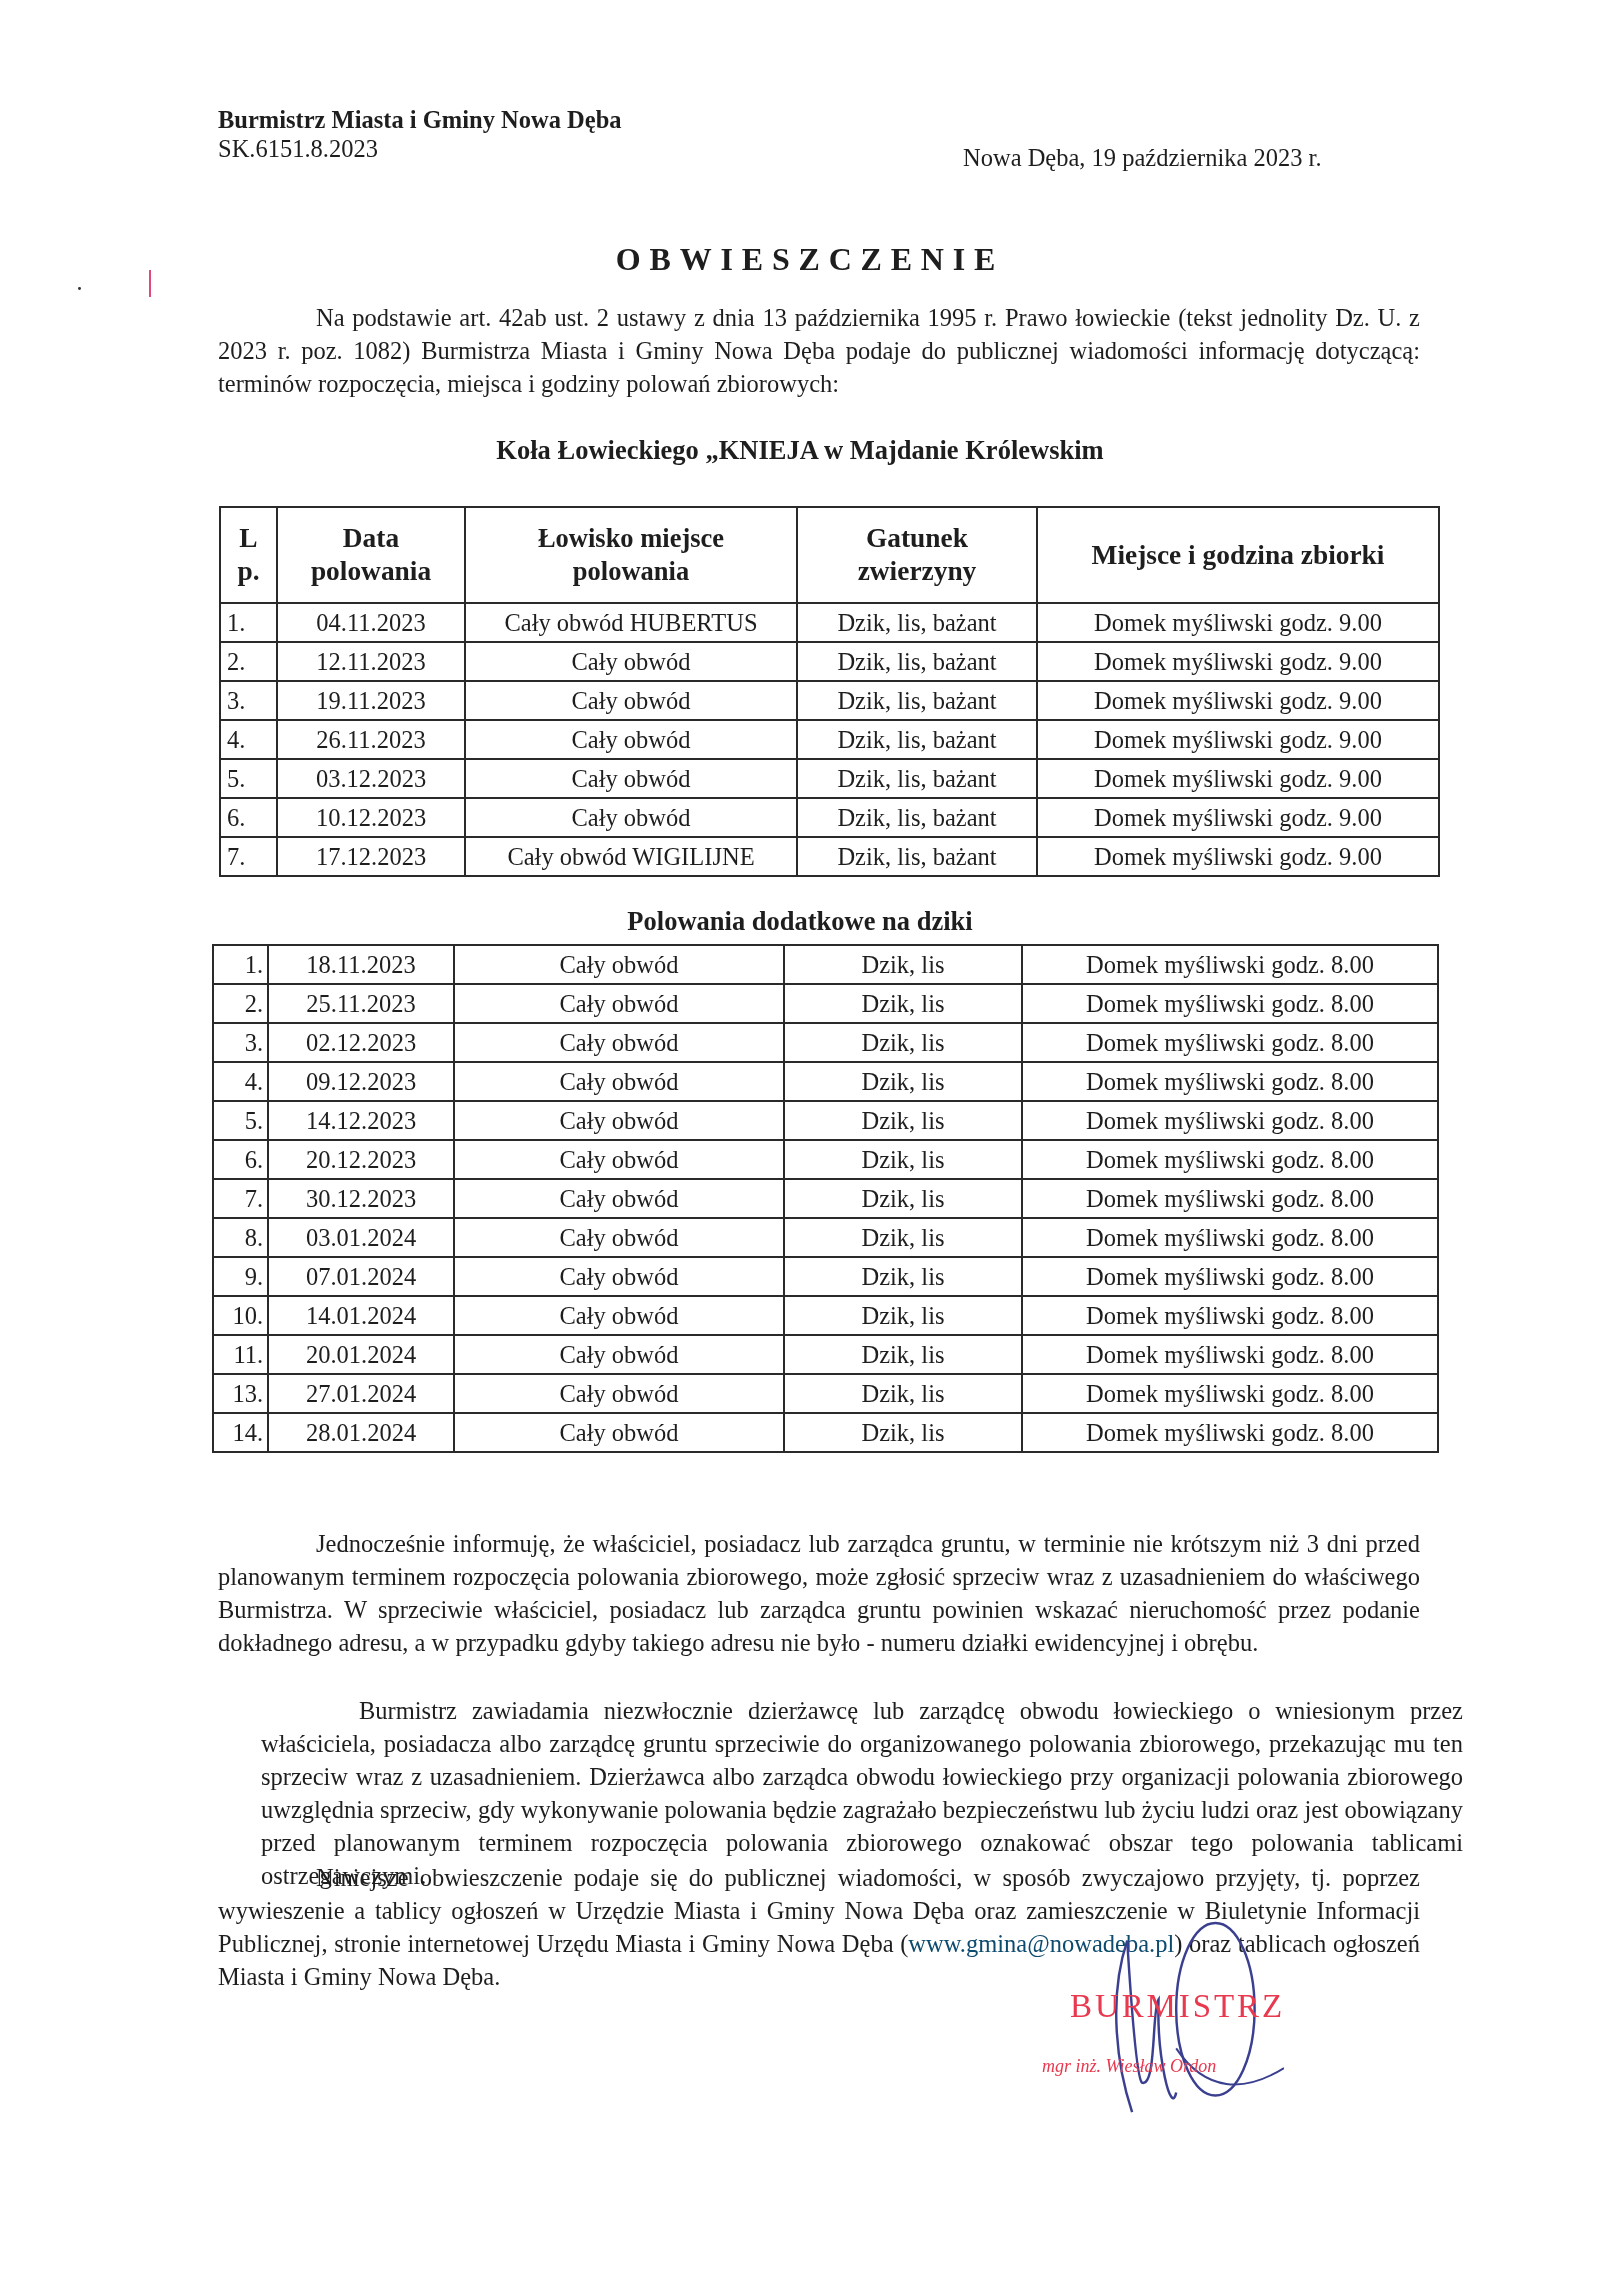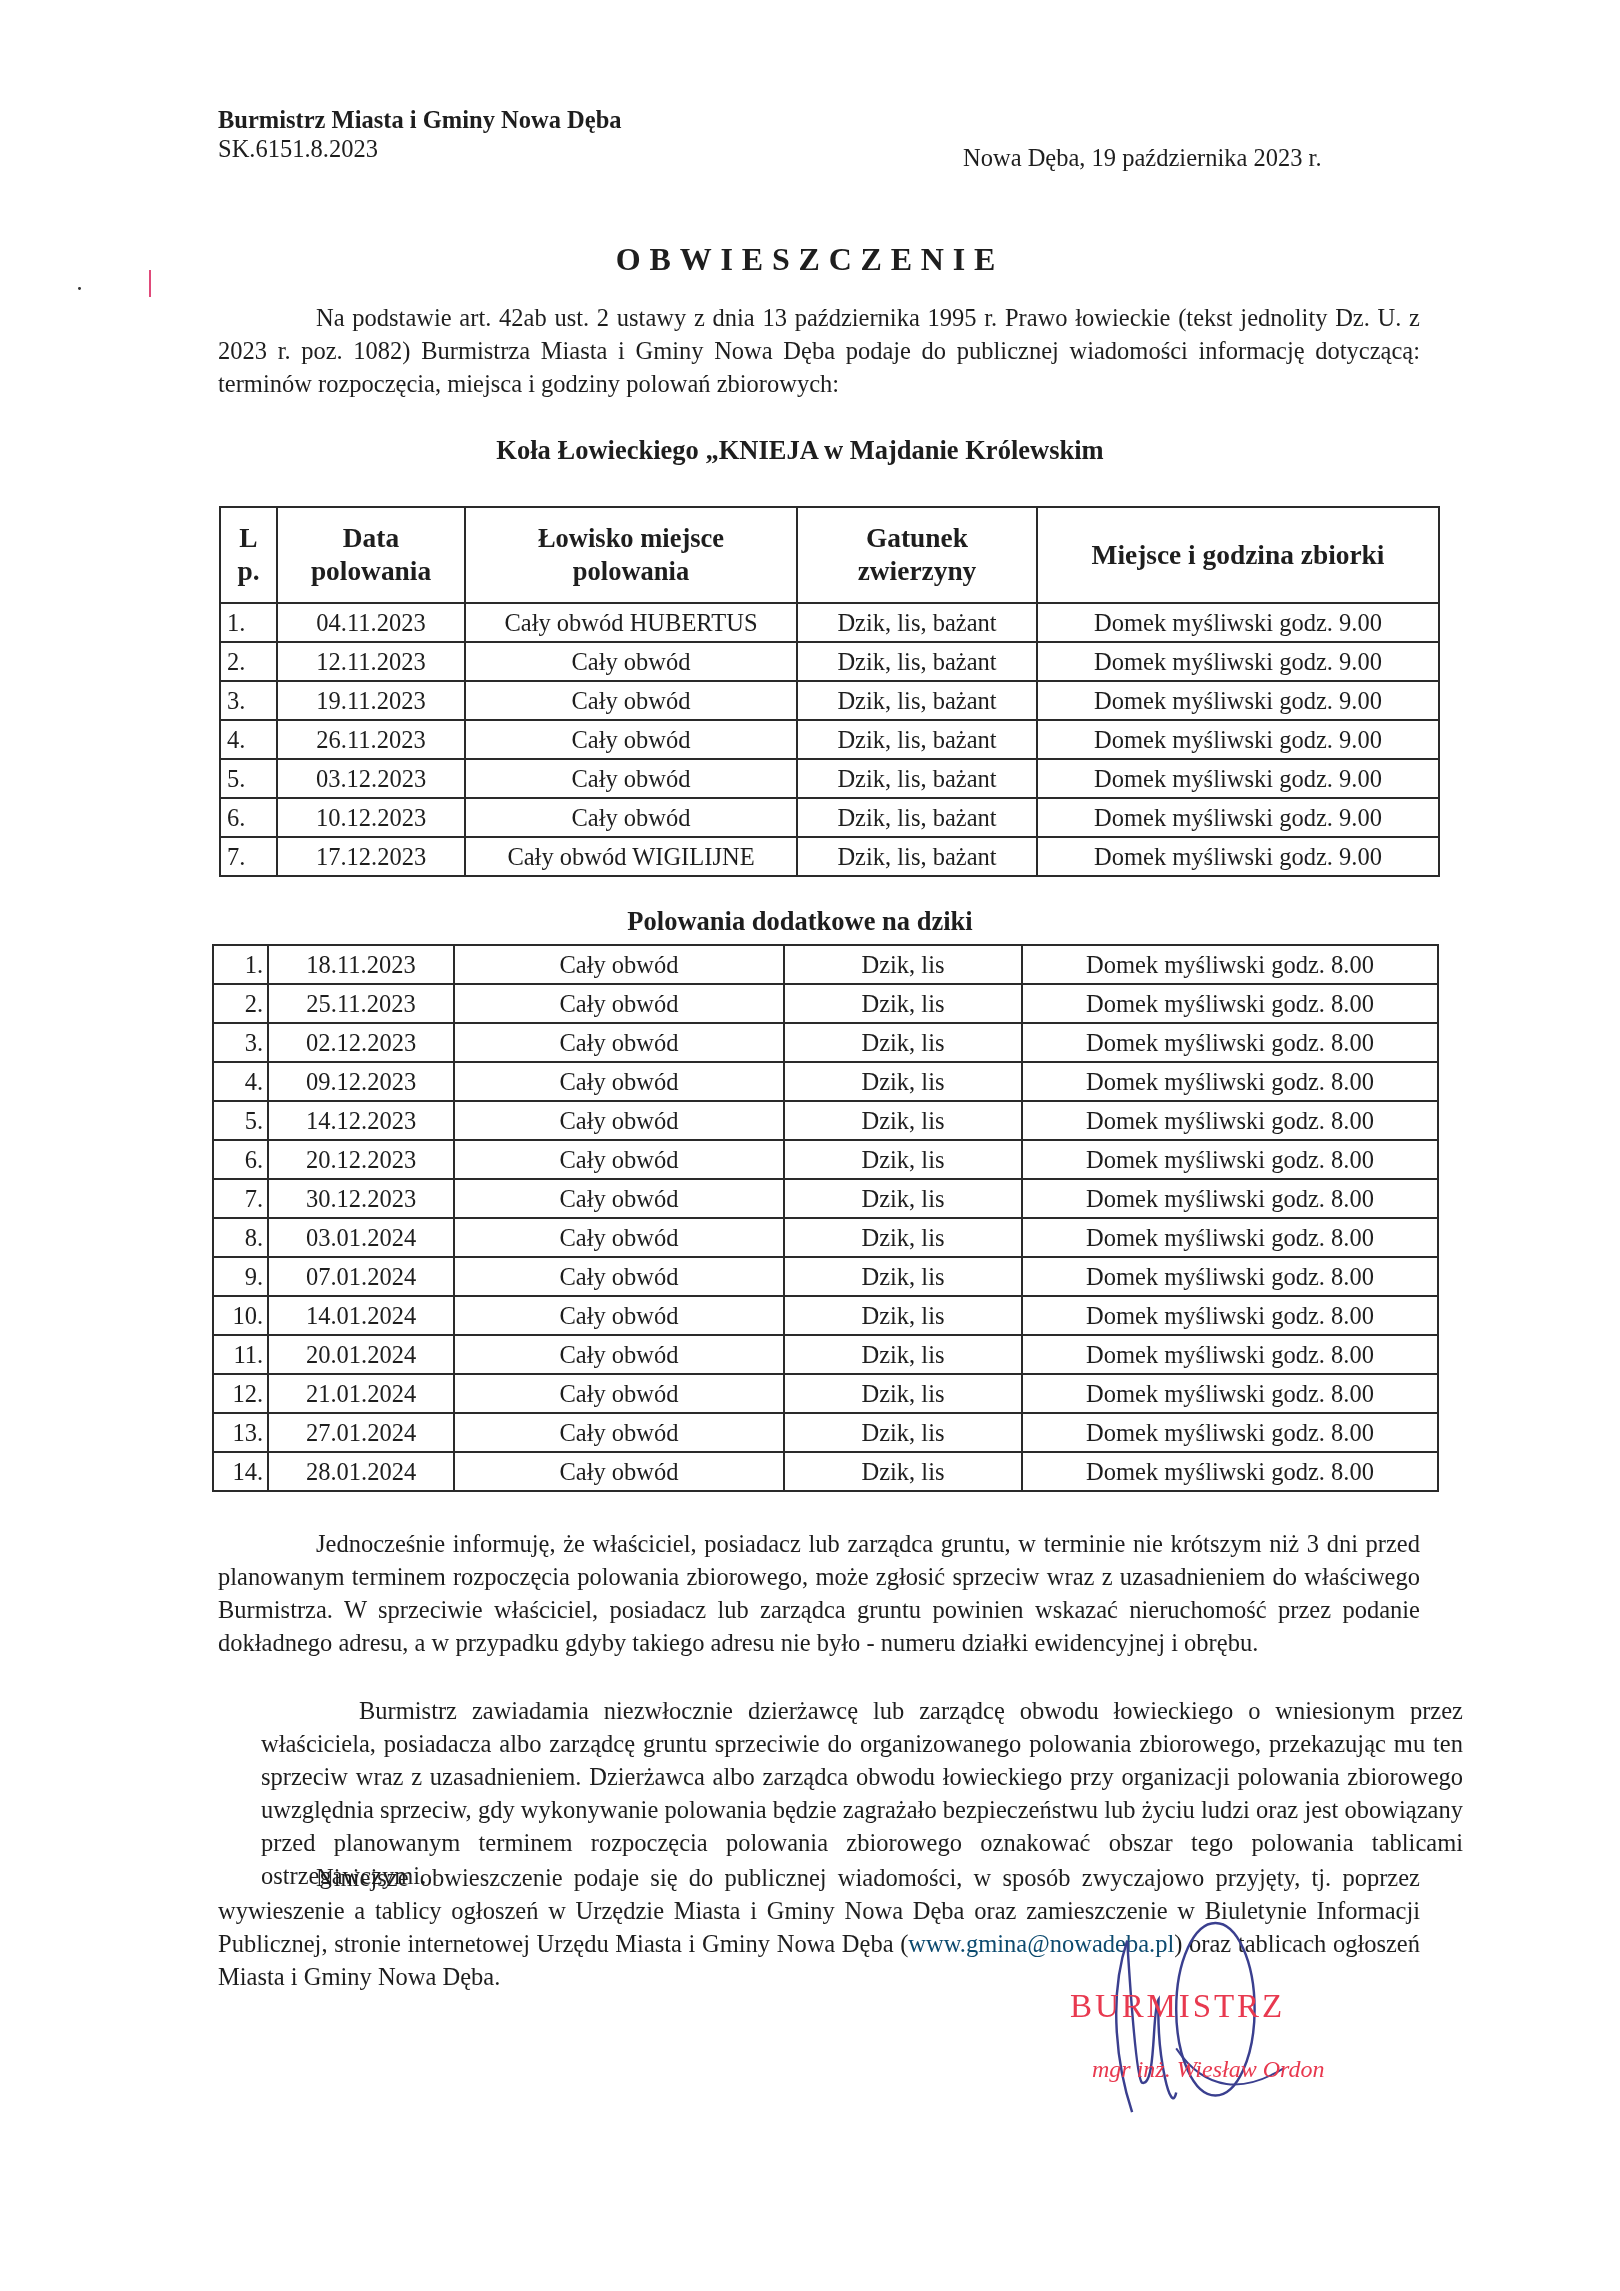--- a/index.html
+++ b/index.html
@@ -25,21 +25,21 @@
   .c-date { width: 186px; }
   .c-place { width: 330px; }
   .c-species { width: 238px; }
   .t2 td.lp { text-align: right; padding-right: 3.9px; }
   .t1 td.lp { text-align: left; padding-left: 5.9px; }
   .body1 { top: 1527px; }
   .body2 { top: 1694px; margin-left: 43px; }
   .body3 { top: 1861px; }
   .link { color: #0c4a6e; }
   .stamp-title { left: 1070px; top: 1988px; color: #e8394f; font-size: 33px; letter-spacing: 2.9px; font-family: "Liberation Serif", serif; }
-  .stamp-name { left: 1092px; top: 2056px; color: #e8394f; font-size: 24px; font-style: italic; font-family: "Liberation Serif", serif; }
+  .stamp-name { left: 1042px; top: 2056px; color: #e8394f; font-size: 18px; font-style: italic; font-family: "Liberation Serif", serif; }
   .signature { left: 1088px; top: 1921px; }
   .mark { left: 149px; top: 270px; width: 2px; height: 27.4px; background: #e04a7a; }
   .dot { left: 78px; top: 287px; width: 2.9px; height: 2.9px; background: #333; border-radius: 50%; }
 </style>
 </head>
 <body>
 
 <div class="abs dot"></div>
 <div class="abs mark"></div>
 
@@ -212,27 +212,20 @@
         <td>Domek myśliwski godz. 8.00</td>
       </tr>
       <tr class="row">
         <td class="lp">11.</td>
         <td>20.01.2024</td>
         <td>Cały obwód</td>
         <td>Dzik, lis</td>
         <td>Domek myśliwski godz. 8.00</td>
       </tr>
       <tr class="row">
-        <td class="lp">12.</td>
-        <td>21.01.2024</td>
-        <td>Cały obwód</td>
-        <td>Dzik, lis</td>
-        <td>Domek myśliwski godz. 8.00</td>
-      </tr>
-      <tr class="row">
         <td class="lp">13.</td>
         <td>27.01.2024</td>
         <td>Cały obwód</td>
         <td>Dzik, lis</td>
         <td>Domek myśliwski godz. 8.00</td>
       </tr>
       <tr class="row">
         <td class="lp">14.</td>
         <td>28.01.2024</td>
         <td>Cały obwód</td>

